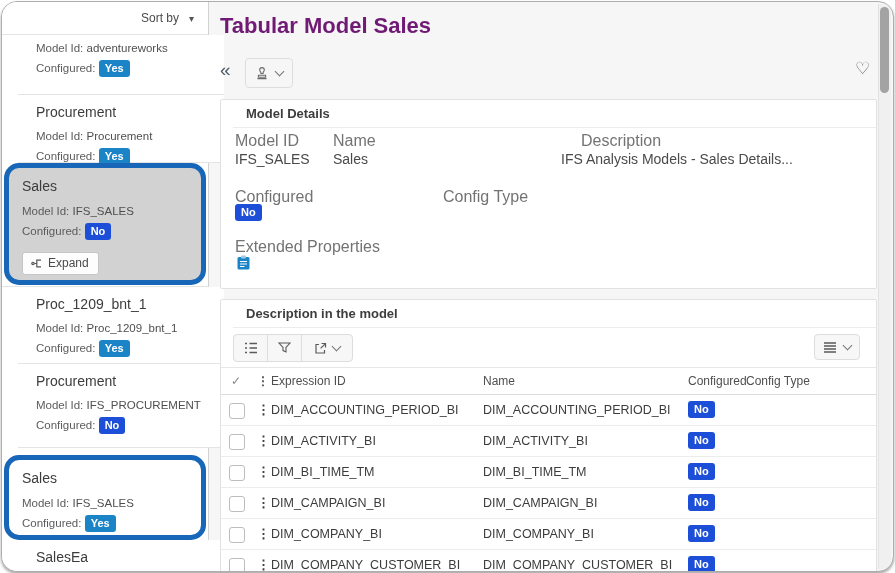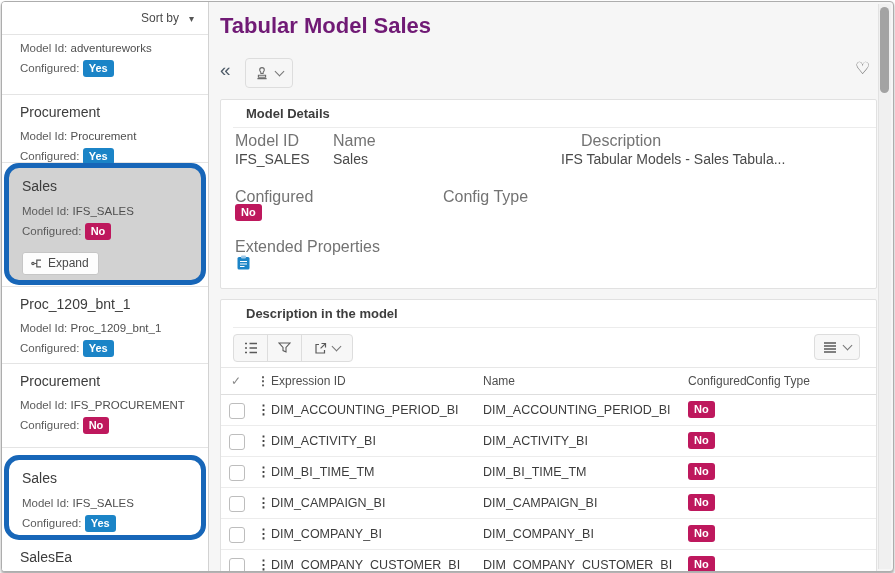--- a/index.html
+++ b/index.html
@@ -1,44 +1,44 @@
 <!DOCTYPE html>
 <html><head>
 <meta charset="utf-8">
 <style>
   html,body{margin:0;padding:0;background:#fff;font-family:"Liberation Sans",sans-serif;}
   #app{position:relative;width:893px;height:571px;margin:1px;border:1px solid #adadad;
-       border-radius:4px;overflow:hidden;background:#f6f6f6;
+       border-radius:16px;overflow:hidden;background:#f6f6f6;
        box-shadow:0 2px 3px rgba(0,0,0,.35);box-sizing:border-box;}
 
   
   #sidebar{position:absolute;left:0;top:0;width:207px;height:100%;background:#fff;
            border-right:1px solid #d2d2d2;box-sizing:border-box;}
   .sb-sortbar{position:absolute;left:0;top:0;width:100%;height:33px;border-bottom:1px solid #e4e4e4;
               box-sizing:border-box;display:flex;align-items:center;justify-content:flex-end;
               padding-right:14px;gap:10px;font-size:12px;color:#4a4a4a;cursor:pointer;}
   .sb-caret{font-size:10px;color:#555;}
-  .sb-item{position:absolute;left:0;width:100%;box-sizing:border-box;padding:9px 10px 4px 18px;
+  .sb-item{position:absolute;left:16px;width:100%;box-sizing:border-box;padding:9px 10px 4px 18px;
            border-bottom:1px solid #e4e4e4;background:#fff;cursor:pointer;}
   .sb-item.noborder{border-bottom:none;}
   .sb-title{font-size:14px;color:#3c3c3c;margin-bottom:8px;}
   .sb-meta{font-size:11.5px;color:#4f4f4f;margin-bottom:4px;line-height:16px;}
   .sb-meta .lbl{color:#5c5c5c;}
   .sb-card{position:absolute;left:2px;width:202px;box-sizing:border-box;
            border:5px solid #1766b8;border-radius:15px;padding:10px 8px 0 13px;cursor:pointer;}
   .sb-card .sb-title{margin-bottom:9px;}
   .expand-btn{display:inline-flex;align-items:center;gap:6px;margin-top:8px;padding:3px 9px 4px 8px;
               background:#fdfdfd;border:1px solid #c6c6c6;border-radius:3px;font-size:12px;
               color:#4a4a4a;cursor:pointer;}
 
   
   .badge{display:inline-block;min-width:14px;text-align:center;padding:1px 6px 2px 6px;
          border-radius:3px;font-size:11px;font-weight:bold;color:#fff;line-height:14px;}
   .badge-yes{background:#1b84c7;text-align:center;}
-  .badge-no{background:#be185d;text-align:center;}
+  .badge-no{background:#1d4ed8;text-align:center;}
 
   
   .page-title{position:absolute;left:218px;top:11px;font-size:22px;font-weight:bold;color:#701a75;}
   .collapse-ico{position:absolute;left:218px;top:57px;font-size:19px;color:#4e5b68;cursor:pointer;}
   .cmd-btn{position:absolute;left:243px;top:56px;height:28px;padding:0 9px;display:flex;
            align-items:center;gap:7px;background:#f6f6f6;border:1px solid #ddd;border-radius:4px;cursor:pointer;}
   .heart-ico{position:absolute;left:853px;top:56px;font-size:17px;color:#6d6d6d;cursor:pointer;}
   .chev{width:6px;height:6px;border-right:1.5px solid #767676;border-bottom:1.5px solid #767676;
         transform:rotate(45deg);display:inline-block;margin-top:-3px;}
 
@@ -178,21 +178,21 @@
   </div>
   <span class="heart-ico">♡</span>
 
   <div class="card" style="top:97px;height:190px;">
     <div class="card-hd">Model Details</div>
     <span class="fld-lbl" style="left:14px;top:32px;">Model ID</span>
     <span class="fld-lbl" style="left:112px;top:32px;">Name</span>
     <span class="fld-lbl" style="left:340px;top:32px;margin-left:20px;">Description</span>
     <span class="fld-val" style="left:14px;top:51px;">IFS_SALES</span>
     <span class="fld-val" style="left:112px;top:51px;">Sales</span>
-    <span class="fld-val" style="left:340px;top:51px;">IFS Tabular Models - Sales Tabula...</span>
+    <span class="fld-val" style="left:340px;top:51px;">IFS Analysis Models - Sales Details...</span>
 
     <span class="fld-lbl" style="left:14px;top:88px;">Configured</span>
     <span class="fld-lbl" style="left:222px;top:88px;">Config Type</span>
     <span class="badge badge-no" style="position:absolute;left:14px;top:104px;">No</span>
 
     <span class="fld-lbl" style="left:14px;top:138px;">Extended Properties</span>
     <span style="position:absolute;left:16px;top:155px;">
       <svg width="13" height="15" viewBox="0 0 13 15">
         <rect x="0.5" y="2" width="12" height="12.5" rx="1.5" fill="#1b84c7"></rect>
         <rect x="4" y="0.5" width="5" height="3" rx="1" fill="#9fc9e8"></rect>

